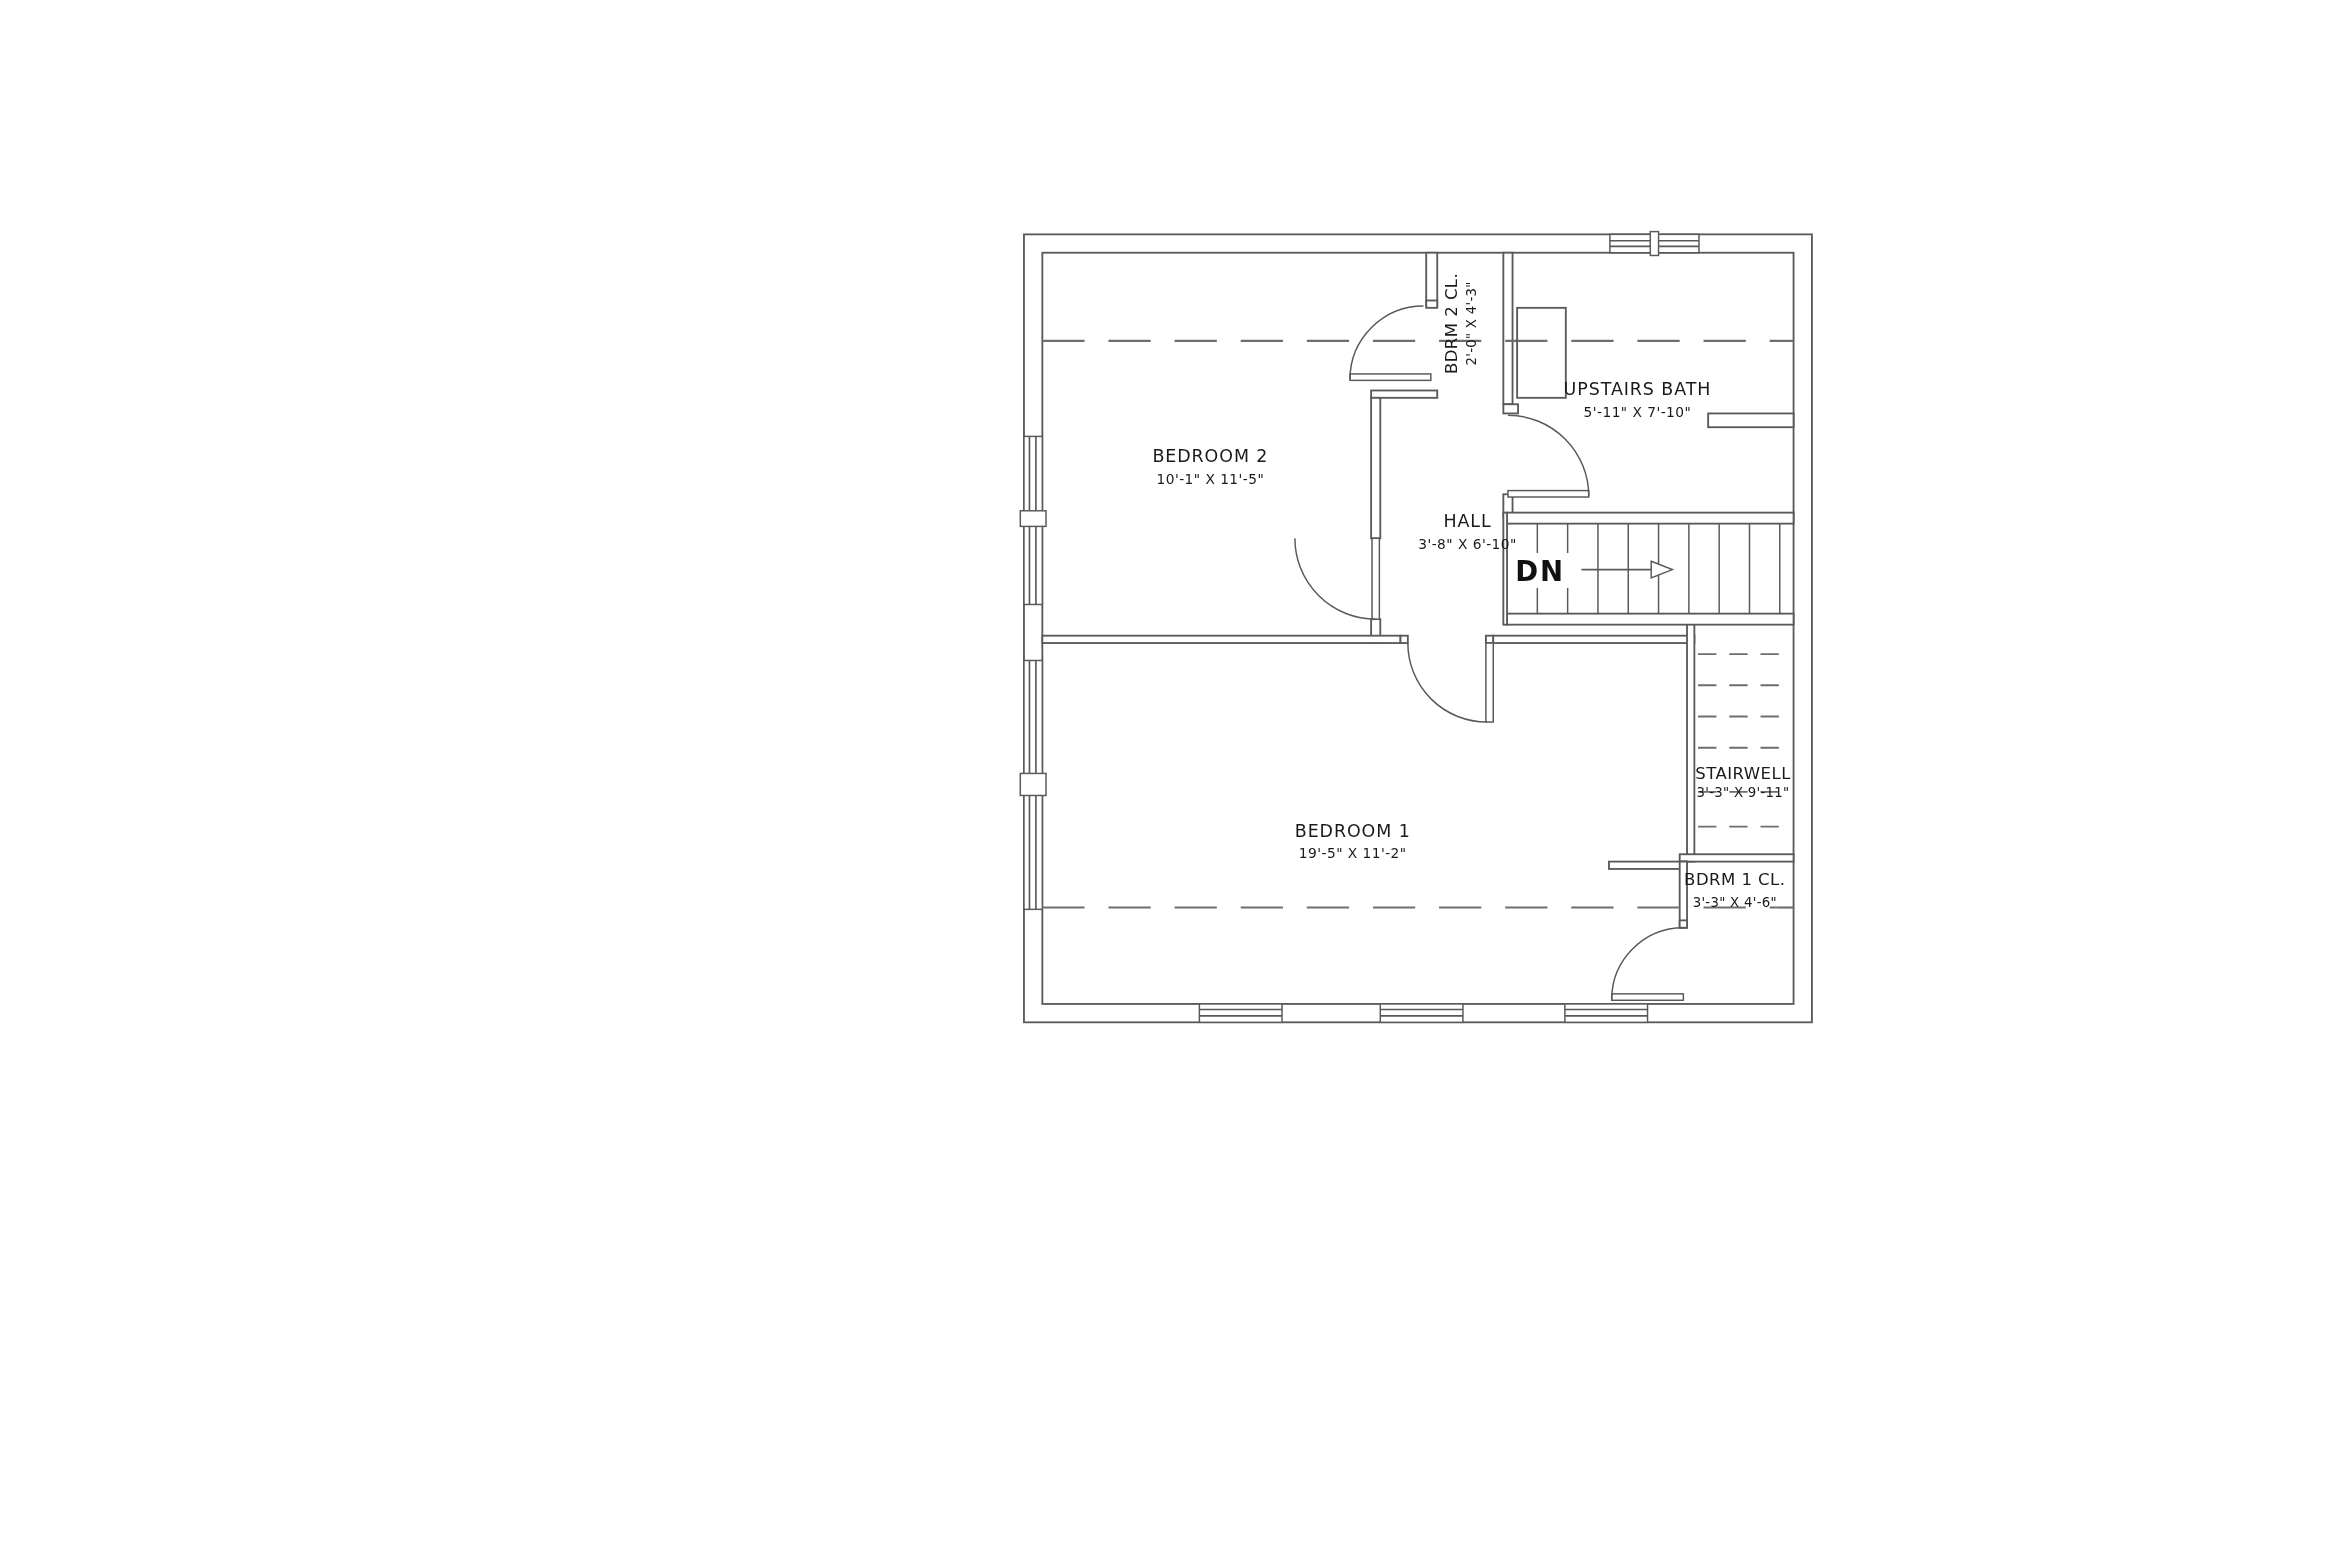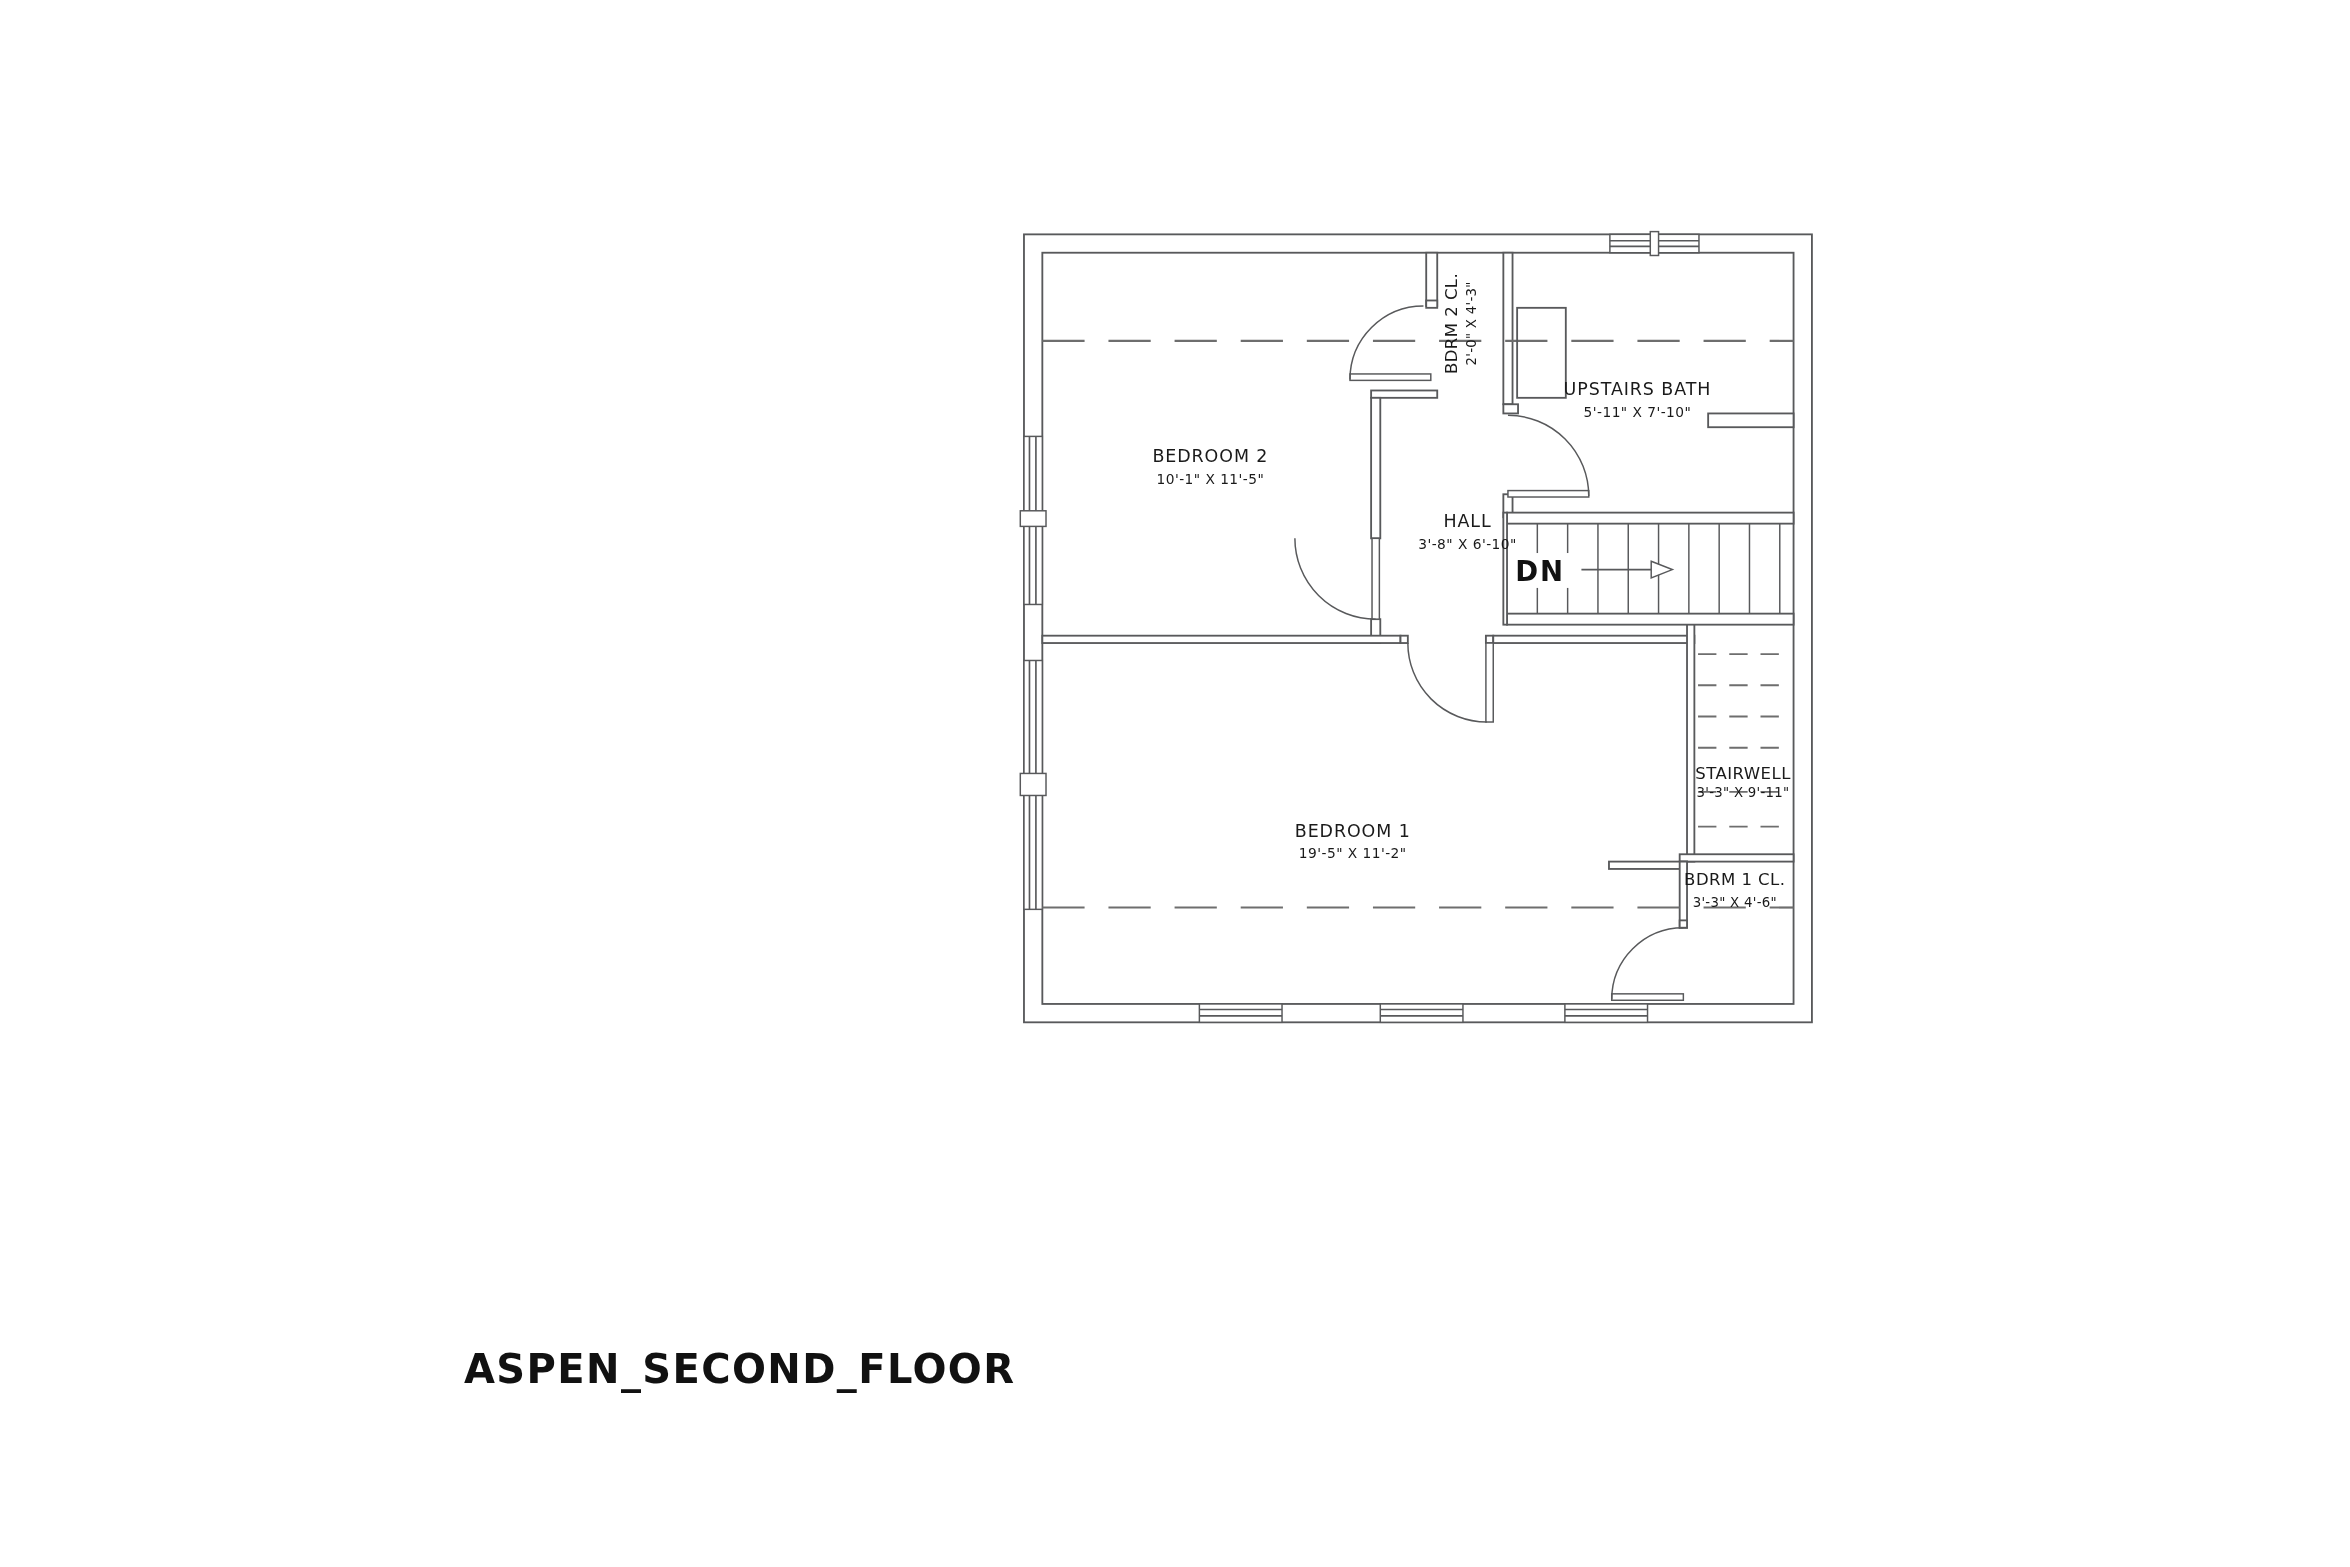--- a/index.html
+++ b/index.html
@@ -171,15 +171,14 @@
       <text class="room-dims" x="1473" y="934">19'-5" X 11'-2"</text>
 
       <text class="room-name-sm" x="1889" y="964">BDRM 1 CL.</text>
       <text class="room-dims-sm" x="1889" y="987">3'-3" X 4'-6"</text>
 
       <text class="room-name-sm" x="1898" y="848">STAIRWELL</text>
       <text class="room-dims-sm" x="1898" y="868">3'-3" X 9'-11"</text>
     </g>
   </svg>
 
-  <div class="title">ASPEN_SECOND_FLOOR</div>
 </div>
 
 
 </body></html>

